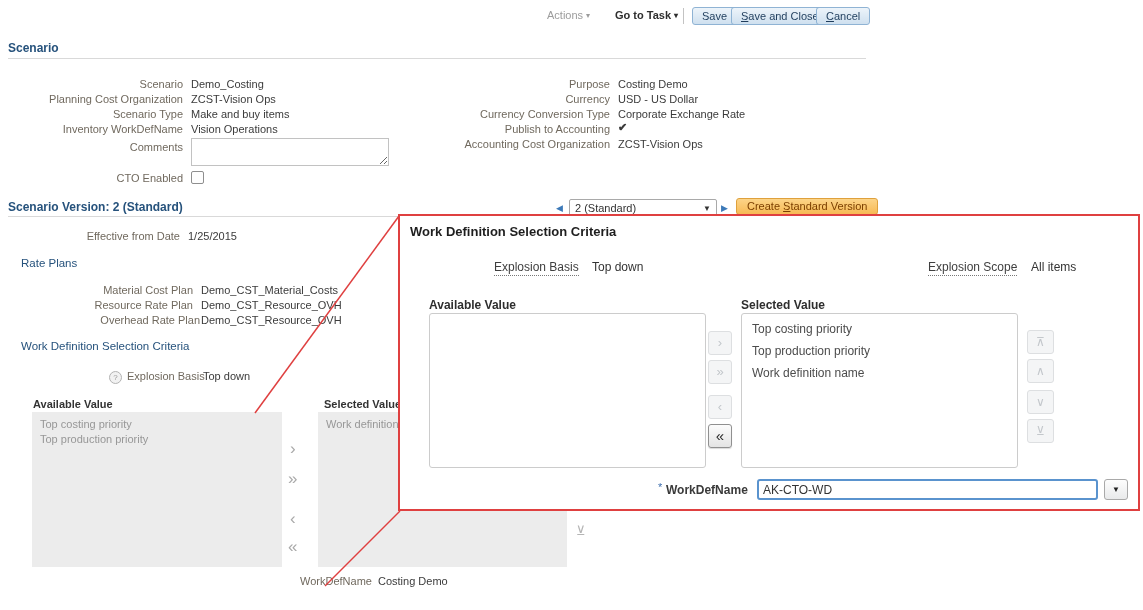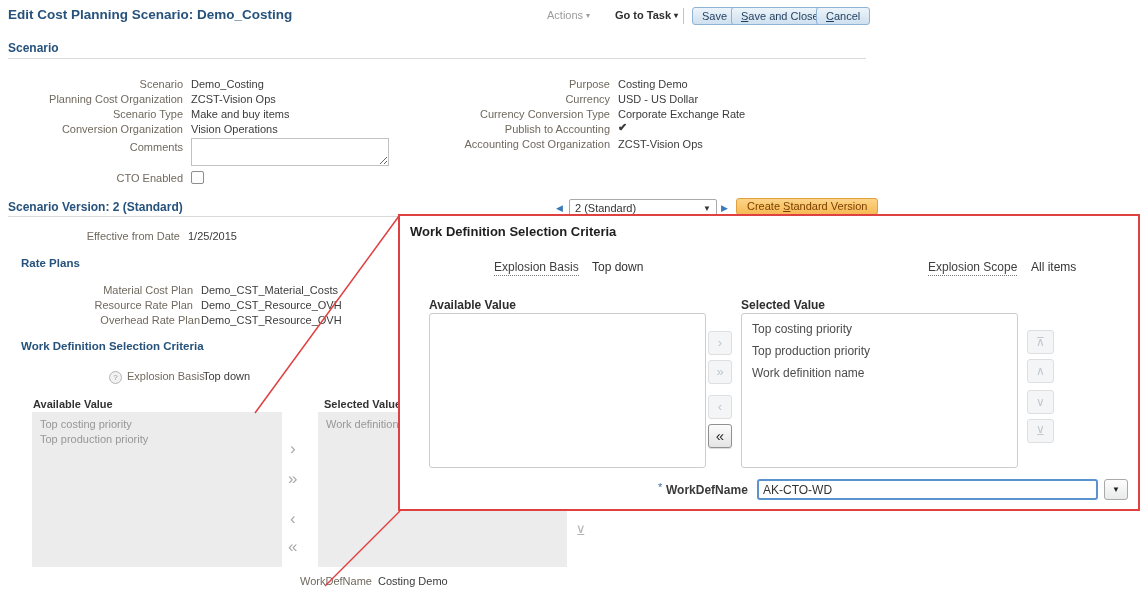--- a/index.html
+++ b/index.html
@@ -1,21 +1,21 @@
 <!DOCTYPE html>
 <html><head>
 <meta charset="utf-8">
 <style>
   html,body{margin:0;padding:0;background:#fff;}
   .canvas{position:relative;width:1143px;height:610px;background:#fff;overflow:hidden;
           font-family:"Liberation Sans",sans-serif;-webkit-font-smoothing:antialiased;}
   
   .h1{position:absolute;font-size:13.5px;font-weight:bold;color:#26527c;white-space:nowrap;}
   .sechead{position:absolute;font-size:12px;font-weight:bold;color:#26527c;white-space:nowrap;}
-  .subhead{position:absolute;font-size:11.5px;font-weight:bold;color:#26527c;white-space:nowrap;}
+  .subhead{position:absolute;font-size:11.5px;font-weight:normal;color:#26527c;white-space:nowrap;}
   .lbl{position:absolute;font-size:11px;color:#70695e;text-align:right;white-space:nowrap;}
   .val{position:absolute;font-size:11px;color:#3b3b3b;white-space:nowrap;}
   .divider{position:absolute;height:1px;background:#d9d9d9;}
   
   .menuitem{position:absolute;font-size:11px;white-space:nowrap;cursor:default;text-align:right;}
   .menuitem .caret{font-size:8px;margin-left:3px;vertical-align:1px;}
   .m-disabled{color:#9c9c9c;}
   .m-normal{color:#2e2e2e;font-weight:600;}
   .tb-btn{position:absolute;height:18px;line-height:16px;padding:0 9px;font-size:11px;color:#1f3d5c;
           background:linear-gradient(#edf4fa,#cfe0ef);border:1px solid #8fb3d4;border-radius:3px;
@@ -66,42 +66,41 @@
             font-family:"Liberation Sans",sans-serif;}
   .dd-btn{position:absolute;left:704px;top:263px;width:24px;height:21px;border:1px solid #a9a9a9;
           border-radius:3px;background:linear-gradient(#fdfdfd,#e9eaeb);box-sizing:border-box;
           font-size:8px;color:#222;text-align:center;line-height:19px;padding:0;}
 </style>
 </head>
 <body>
 
 <div class="canvas">
 
-  <div class="h1" style="left:8px;top:7px;">Edit Cost Planning Scenario: Demo_Costing</div>
 
   <span class="menuitem m-disabled" style="left:547px;top:9px;"><span>Actions</span><span class="caret">▾</span></span>
 
   <span class="menuitem m-normal" style="left:615px;top:9px;"><span>Go to Task</span><span class="caret">▾</span></span>
 
   <div class="vsep" style="left:683px;top:8px;height:16px;"></div>
 
   <button class="tb-btn" style="left:692px;top:7px;">Save</button>
   <button class="tb-btn" style="left:731px;top:7px;"><u>S</u>ave and Close</button>
   <button class="tb-btn" style="left:816px;top:7px;"><u>C</u>ancel</button>
 
   <div class="sechead" style="left:8px;top:41px;">Scenario</div>
   <div class="divider" style="left:8px;top:58px;width:858px;"></div>
 
   <div class="lbl" style="left:0;top:78px;width:183px;">Scenario</div>
   <div class="val" style="left:191px;top:78px;">Demo_Costing</div>
   <div class="lbl" style="left:0;top:93px;width:183px;">Planning Cost Organization</div>
   <div class="val" style="left:191px;top:93px;">ZCST-Vision Ops</div>
   <div class="lbl" style="left:0;top:108px;width:183px;">Scenario Type</div>
   <div class="val" style="left:191px;top:108px;">Make and buy items</div>
-  <div class="lbl" style="left:0;top:123px;width:183px;">Conversion Organization</div>
+  <div class="lbl" style="left:0;top:123px;width:183px;">Inventory WorkDefName</div>
   <div class="val" style="left:191px;top:123px;">Vision Operations</div>
 
   <div class="lbl" style="left:0;top:141px;width:183px;">Comments</div>
   <textarea class="textarea" style=""></textarea>
 
   <div class="lbl" style="left:0;top:172px;width:183px;">CTO Enabled</div>
   <div class="checkbox" style="left:191px;top:171px;"></div>
 
   <div class="lbl" style="left:410px;top:78px;width:200px;">Purpose</div>
   <div class="val" style="left:618px;top:78px;">Costing Demo</div>

